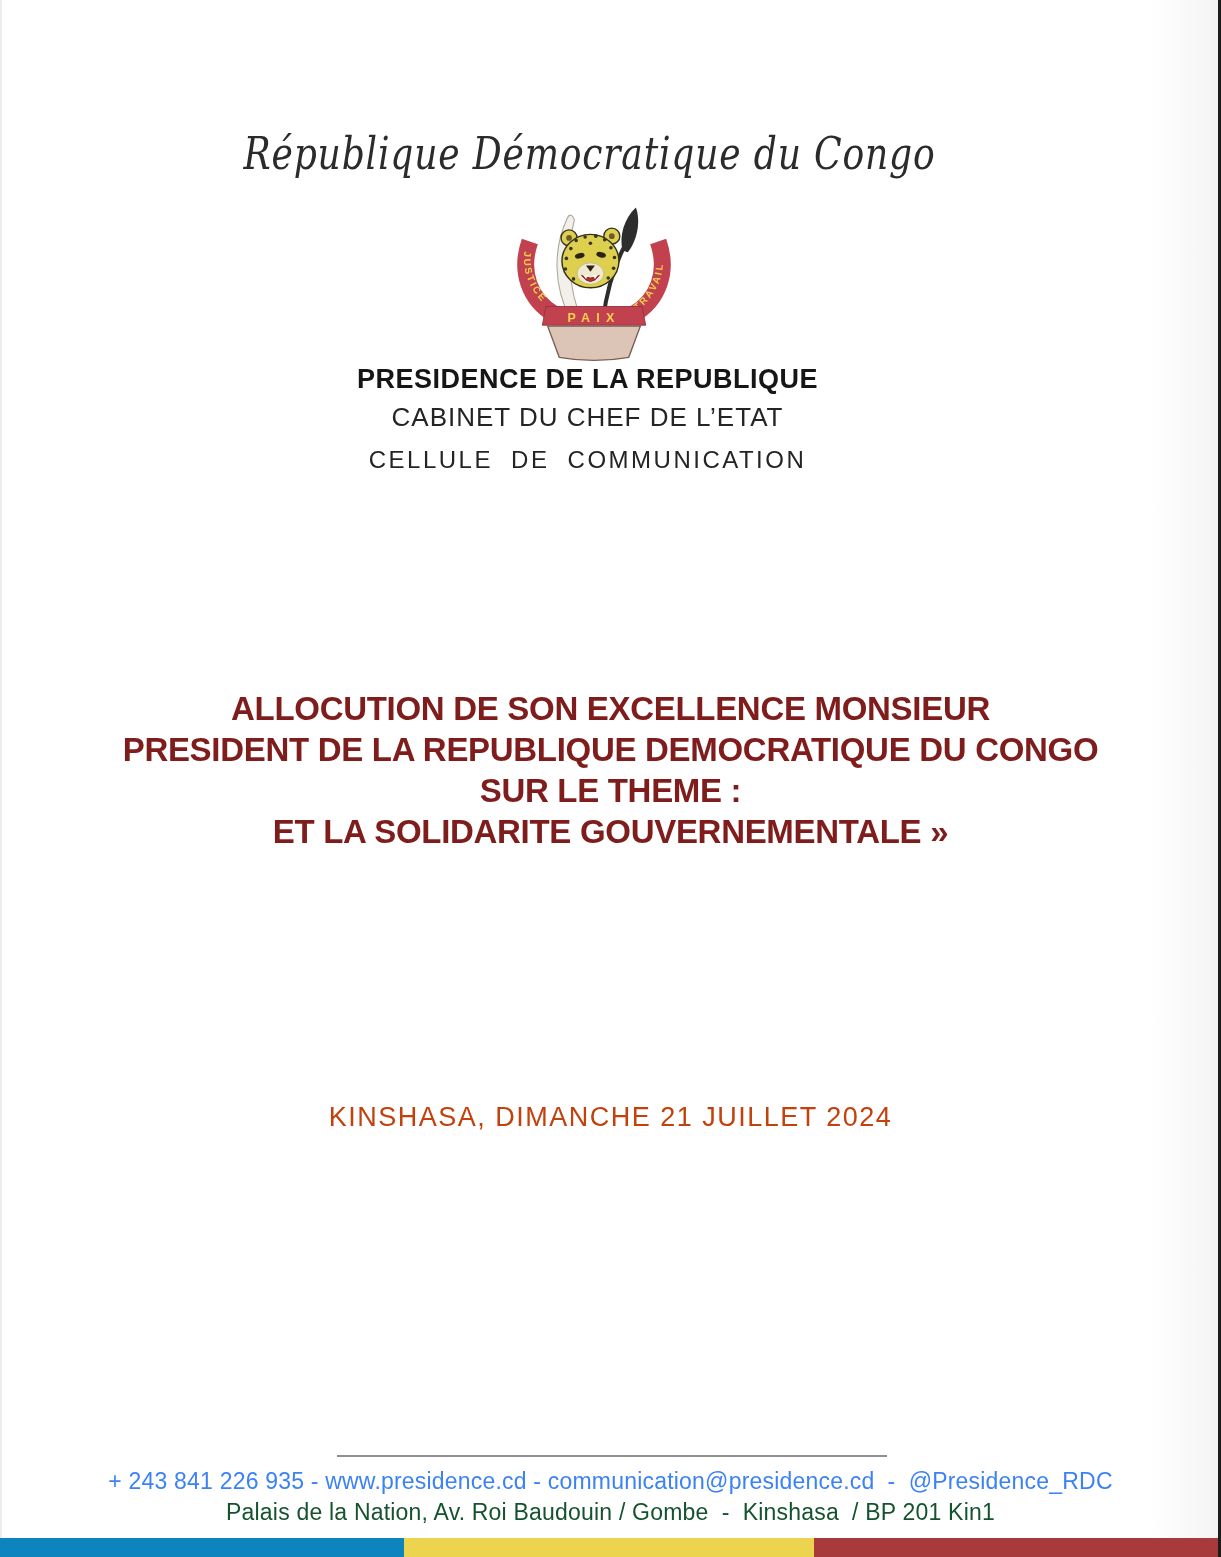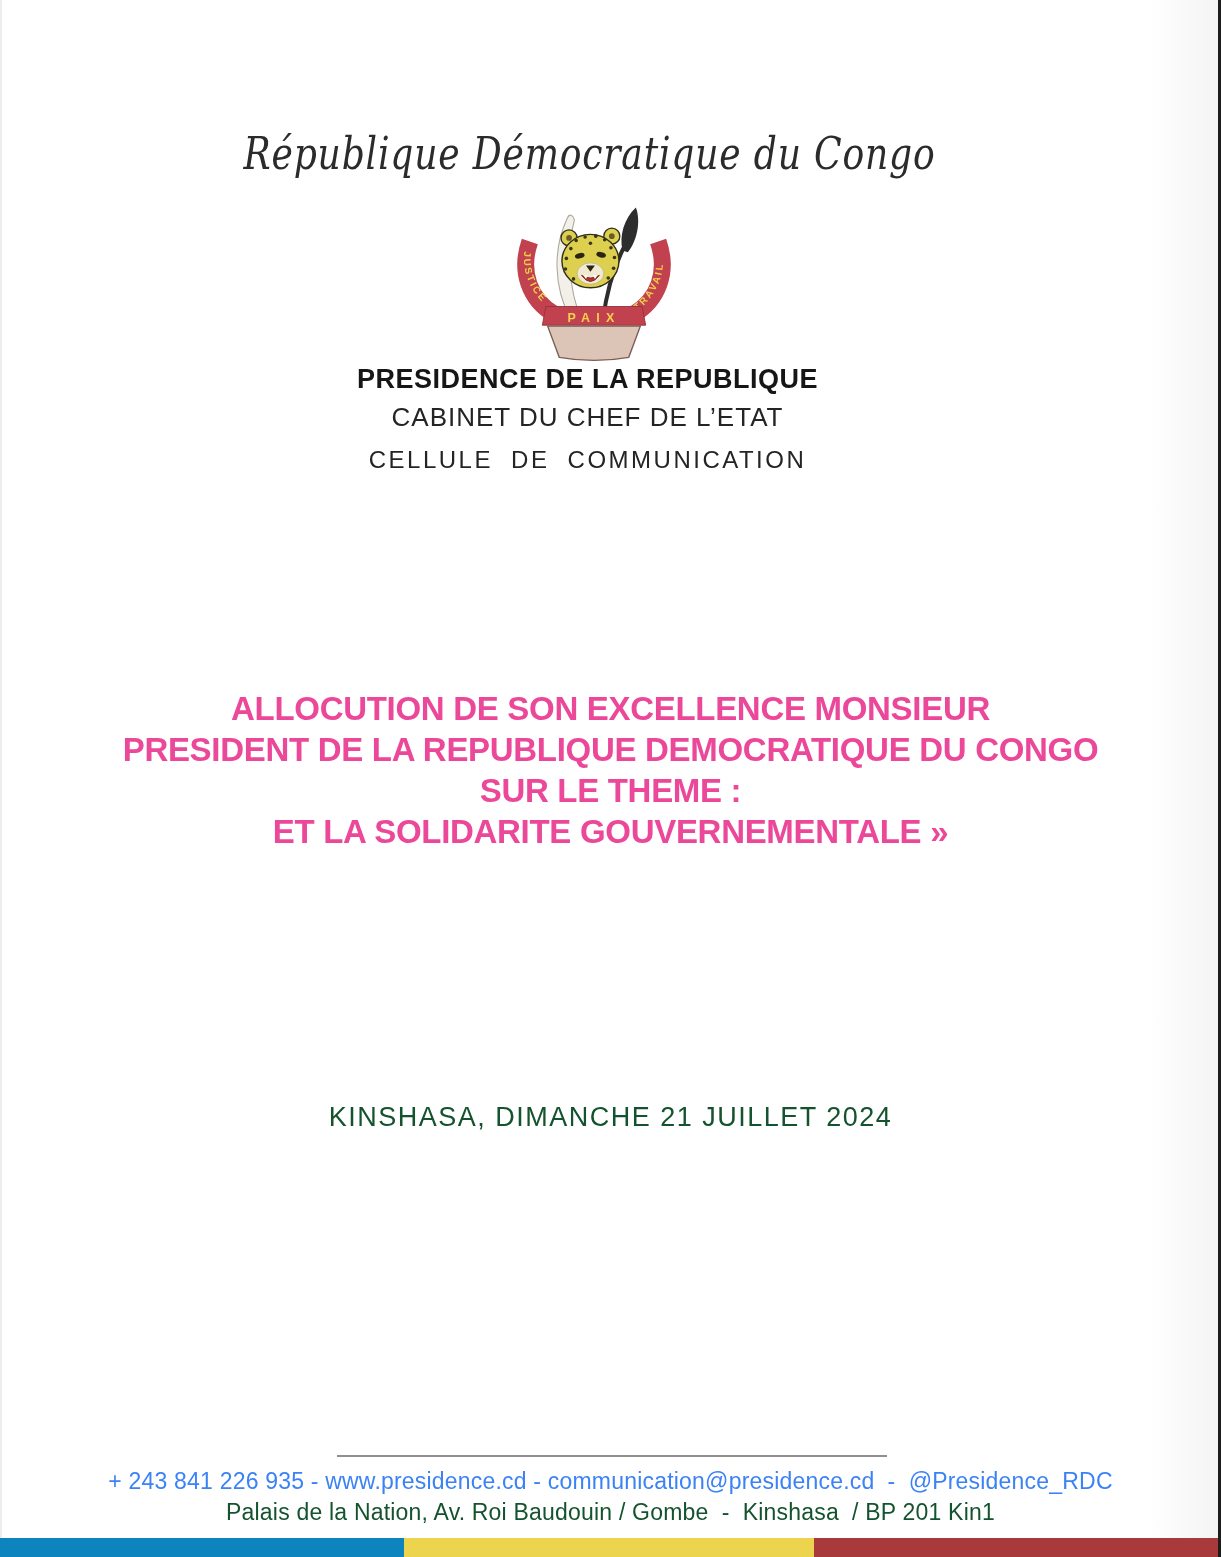--- a/index.html
+++ b/index.html
@@ -34,30 +34,30 @@
   .org-block{position:absolute;left:-23px;top:364px;width:1221px;text-align:center;}
   .org-line1{font-size:27px;font-weight:700;color:#161616;letter-spacing:0.5px;white-space:pre;}
   .org-line2{margin-top:7px;font-size:26px;font-weight:400;color:#242424;letter-spacing:1px;white-space:pre;}
   .org-line3{margin-top:13px;font-size:24px;font-weight:400;color:#242424;letter-spacing:2.5px;word-spacing:9px;white-space:pre;}
 
   .title-block{
     position:absolute;left:0;top:688px;width:1221px;
     text-align:center;
     font-size:33px;font-weight:700;
     line-height:41px;
-    color:#ec4899;
+    color:#7f1d1d;
     letter-spacing:-0.3px;
   }
   .title-line{white-space:pre;}
 
   .date-line{
     position:absolute;left:0;top:1102px;width:1221px;
     text-align:center;
     font-size:27px;font-weight:400;
-    color:#14532d;
+    color:#c2410c;
     letter-spacing:1.5px;
     white-space:pre;
   }
 
   .footer-divider{
     position:absolute;top:1455px;left:337px;width:550px;height:2px;
     background:#8f8f8f;
   }
   .footer-line1{
     position:absolute;top:1468px;left:0;width:1221px;text-align:center;

